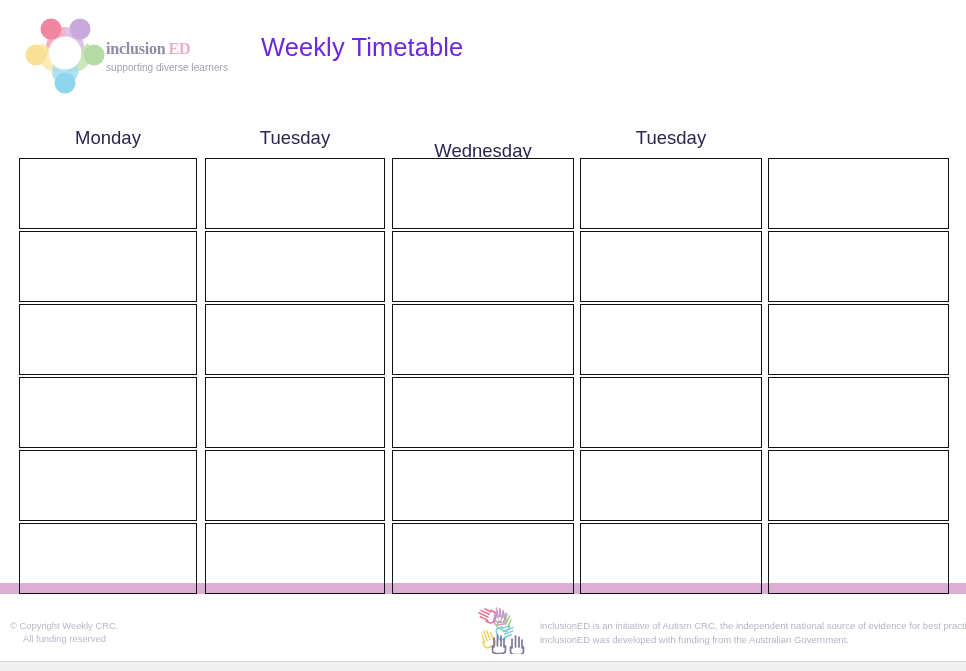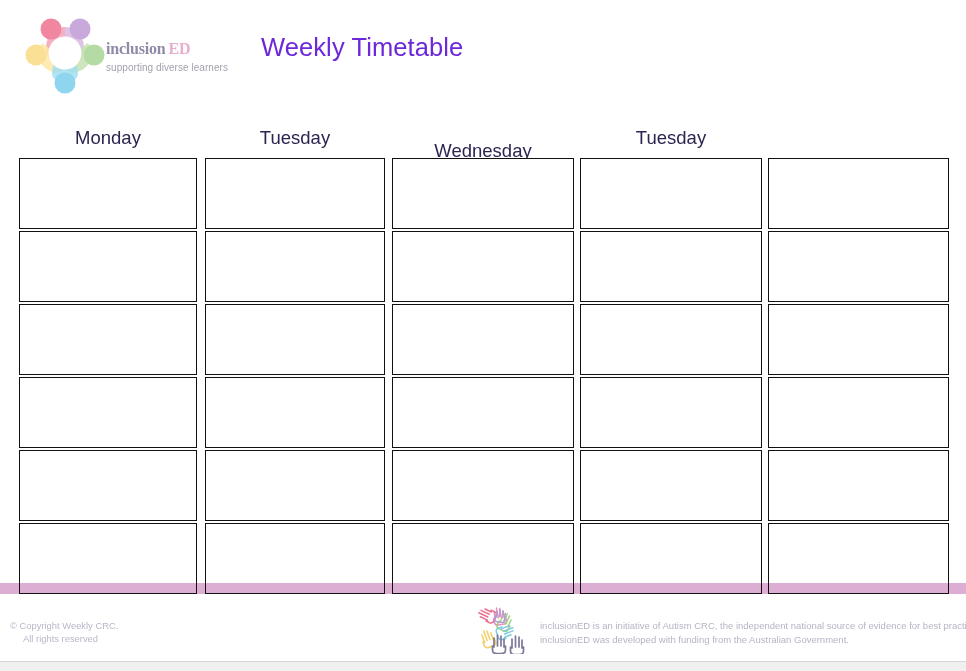--- a/index.html
+++ b/index.html
@@ -245,21 +245,21 @@
       <div class="timetable-cell" style="left: 19px; width: 178px; top: 523px; height: 71px;"></div>
       <div class="timetable-cell" style="left: 205px; width: 180px; top: 523px; height: 71px;"></div>
       <div class="timetable-cell" style="left: 392px; width: 182px; top: 523px; height: 71px;"></div>
       <div class="timetable-cell" style="left: 580px; width: 182px; top: 523px; height: 71px;"></div>
       <div class="timetable-cell" style="left: 768px; width: 181px; top: 523px; height: 71px;"></div>
     </div>
 
   <div id="footer">
     <div id="footer-copyright">
       <div class="line1">© Copyright Weekly CRC.</div>
-      <div class="line2">All rights reserved</div>
+      <div class="line2">All funding reserved</div>
     </div>
 
     <div id="footer-note">
       <div>inclusionED is an initiative of Autism CRC, the independent national source of evidence for best practice.</div>
       <div>inclusionED was developed with funding from the Australian Government.</div>
     </div>
   </div>
 
   <div id="footer-hands">
     <svg width="62" height="50" viewBox="0 0 62 50" xmlns="http://www.w3.org/2000/svg">

